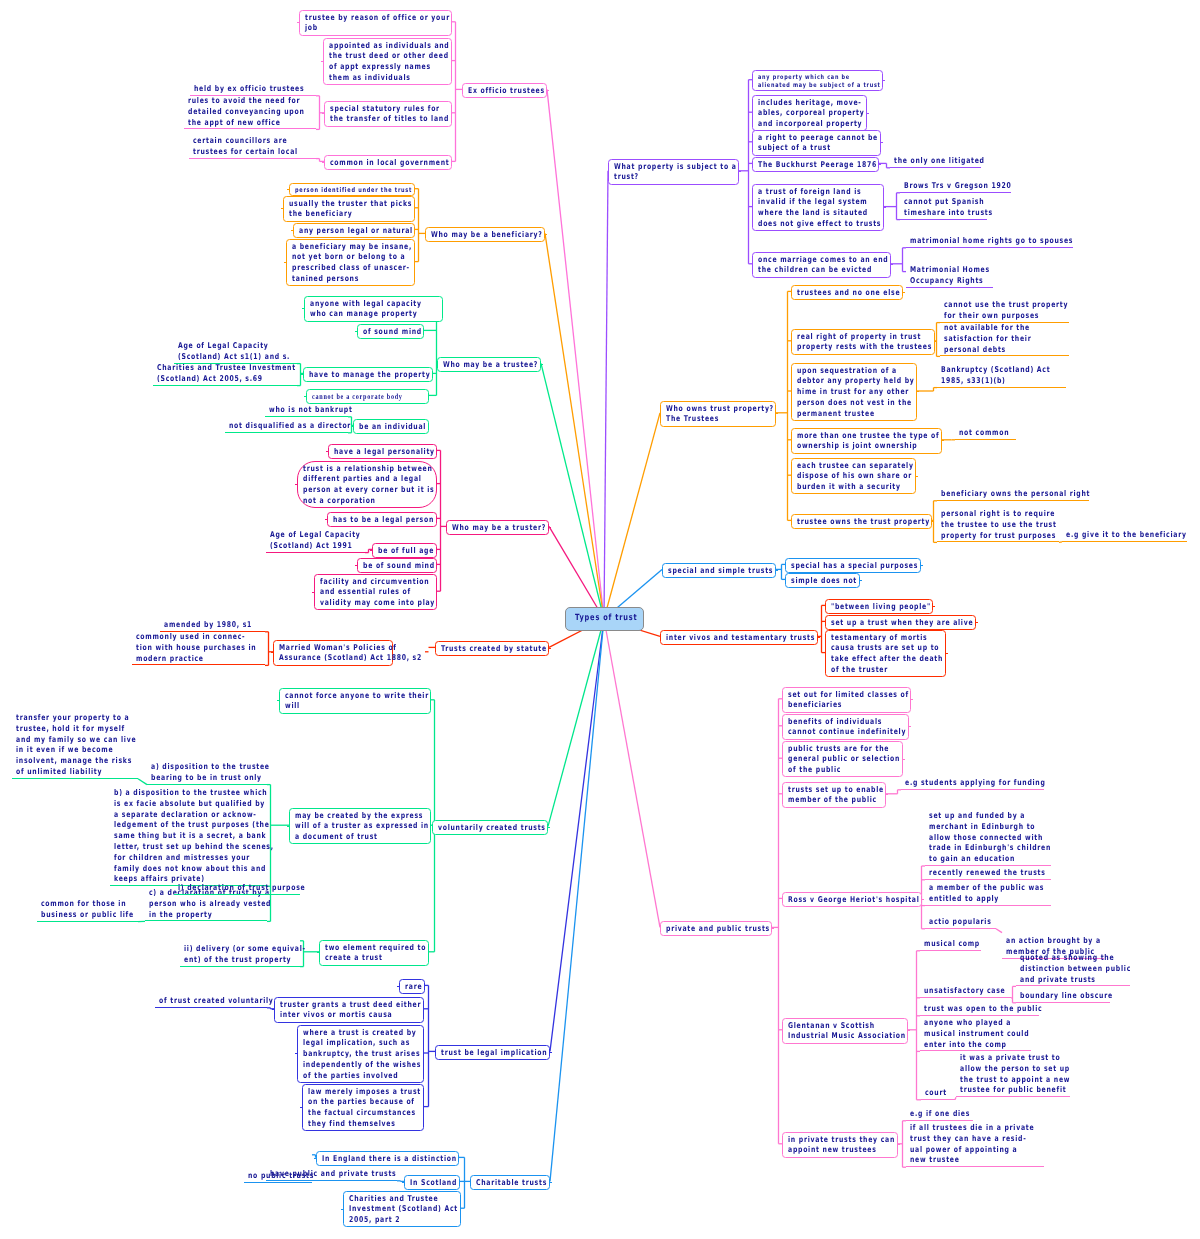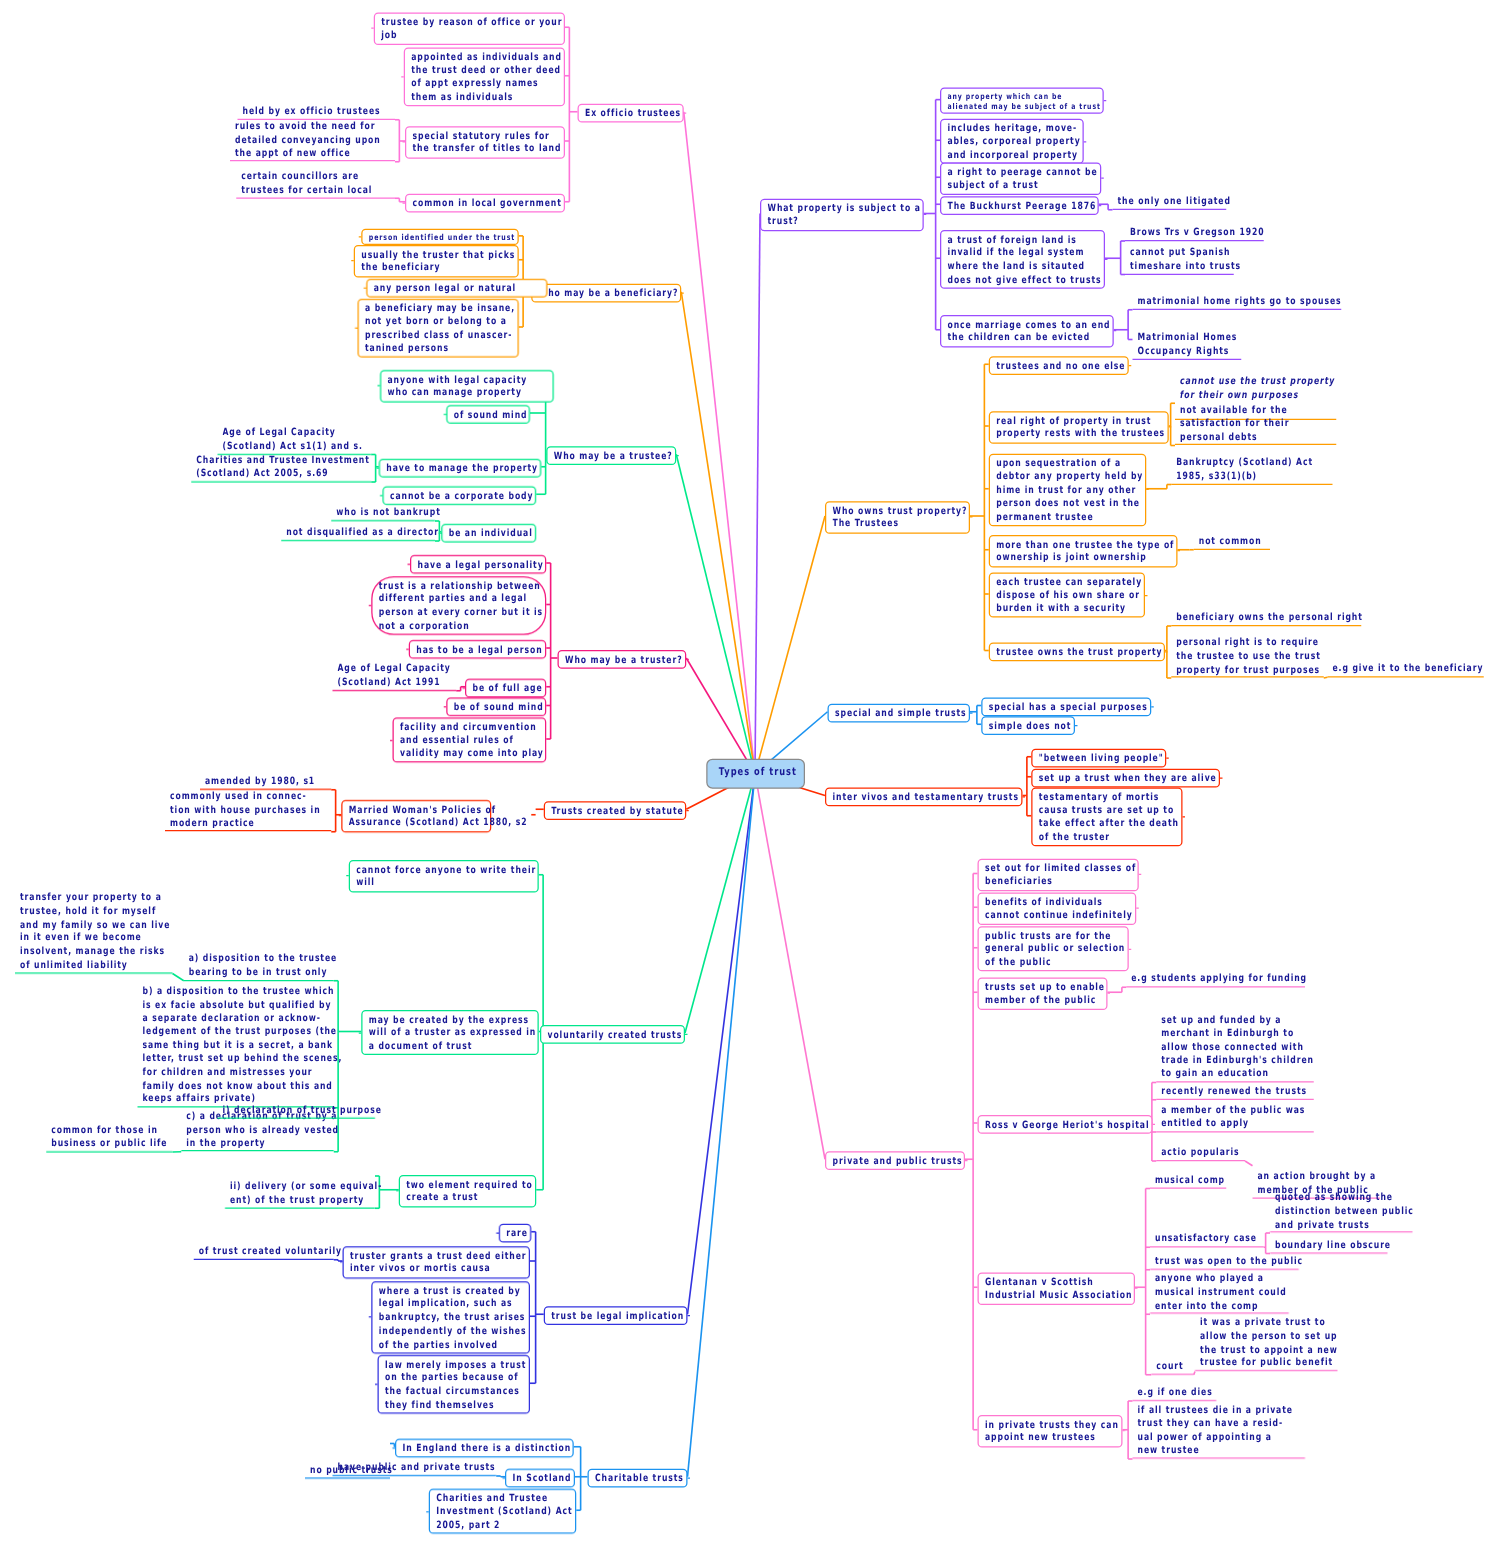--- a/index.html
+++ b/index.html
@@ -262,21 +262,21 @@
     </div>
     <div class="node boxed" style="left: 289px; top: 183px; width: 126px; font-size: 6.5px; line-height: 9.3px; border-color: rgb(255, 157, 0); padding: 1.5px 4px 0.5px 5px;">
       <span class="nub l" style="border-color:#FF9D00"></span>
       <span class="ln">person identified under the trust</span>
     </div>
     <div class="node boxed" style="left: 283px; top: 196px; width: 132px; font-size: 8px; line-height: 10.8px; border-color: rgb(255, 157, 0); padding: 1.5px 4px 0.5px 5px;">
       <span class="nub l" style="border-color:#FF9D00"></span>
       <span class="ln">usually the truster that picks</span>
       <span class="ln">the beneficiary</span>
     </div>
-    <div class="node boxed" style="left: 293px; top: 223px; width: 145px; font-size: 8px; line-height: 10.8px; border-color: rgb(255, 157, 0); padding: 1.5px 4px 0.5px 5px;">
+    <div class="node boxed" style="left: 293px; top: 223px; width: 122px; font-size: 8px; line-height: 10.8px; border-color: rgb(255, 157, 0); padding: 1.5px 4px 0.5px 5px;">
       <span class="nub l" style="border-color:#FF9D00"></span>
       <span class="ln">any person legal or natural</span>
     </div>
     <div class="node boxed" style="left: 286px; top: 239px; width: 129px; font-size: 8px; line-height: 10.8px; border-color: rgb(255, 157, 0); padding: 1.5px 4px 0.5px 5px;">
       <span class="nub l" style="border-color:#FF9D00"></span>
       <span class="ln">a beneficiary may be insane,</span>
       <span class="ln">not yet born or belong to a</span>
       <span class="ln">prescribed class of unascer-</span>
       <span class="ln">tanined persons</span>
     </div>
@@ -300,21 +300,21 @@
     <div class="node plain" style="left: 174px; top: 341px; width: auto; font-size: 8px; line-height: 10.8px; border-color: rgb(0, 233, 138); padding: 0px 0px 1px 4px;">
       <span class="rail" style="width:123px;border-color:#00E98A"></span>
       <span class="ln">Age of Legal Capacity</span>
       <span class="ln">(Scotland) Act s1(1) and s.</span>
     </div>
     <div class="node plain" style="left: 153px; top: 363px; width: auto; font-size: 8px; line-height: 10.8px; border-color: rgb(0, 233, 138); padding: 0px 0px 1px 4px;">
       <span class="rail" style="width:144px;border-color:#00E98A"></span>
       <span class="ln">Charities and Trustee Investment</span>
       <span class="ln">(Scotland) Act 2005, s.69</span>
     </div>
-    <div class="node boxed" style="left: 306px; top: 389px; width: 123px; font-size: 8px; line-height: 10.8px; border-color: rgb(0, 233, 138); padding: 1.5px 4px 0.5px 5px;">
+    <div class="node boxed" style="left: 306px; top: 389px; width: 123px; font-size: 8px; line-height: 10.8px; border-color: rgb(0, 233, 138); padding: 1.5px 4px 0.5px 5px; font-family: Liberation Serif, serif;">
       <span class="nub l" style="border-color:#00E98A"></span>
       <span class="ln">cannot be a corporate body</span>
     </div>
     <div class="node boxed" style="left: 353px; top: 419px; width: 76px; font-size: 8px; line-height: 10.8px; border-color: rgb(0, 233, 138); padding: 1.5px 4px 0.5px 5px;">
       <span class="nub l" style="border-color:#00E98A"></span>
       <span class="ln">be an individual</span>
     </div>
     <div class="node plain" style="left: 265px; top: 405px; width: auto; font-size: 8px; line-height: 10.8px; border-color: rgb(0, 233, 138); padding: 0px 0px 1px 4px;">
       <span class="rail" style="width:83px;border-color:#00E98A"></span>
       <span class="ln">who is not bankrupt</span>
@@ -570,21 +570,21 @@
     </div>
     <div class="node boxed" style="left: 791px; top: 285px; width: 112px; font-size: 8px; line-height: 10.8px; border-color: rgb(255, 157, 0); padding: 1.5px 4px 0.5px 5px;">
       <span class="nub r" style="border-color:#FF9D00"></span>
       <span class="ln">trustees and no one else</span>
     </div>
     <div class="node boxed" style="left: 791px; top: 329px; width: 144px; font-size: 8px; line-height: 10.8px; border-color: rgb(255, 157, 0); padding: 1.5px 4px 0.5px 5px;">
       <span class="nub r" style="border-color:#FF9D00"></span>
       <span class="ln">real right of property in trust</span>
       <span class="ln">property rests with the trustees</span>
     </div>
-    <div class="node plain" style="left: 940px; top: 300px; width: auto; font-size: 8px; line-height: 10.8px; border-color: rgb(255, 157, 0); padding: 0px 0px 14px 4px; font-style: italic;">
+    <div class="node plain" style="left: 940px; top: 300px; width: auto; font-size: 8px; line-height: 10.8px; border-color: rgb(255, 157, 0); padding: 0px 0px 1px 4px;">
       <span class="rail" style="width:129px;border-color:#FF9D00"></span>
       <span class="ln">cannot use the trust property</span>
       <span class="ln">for their own purposes</span>
     </div>
     <div class="node plain" style="left: 940px; top: 323px; width: auto; font-size: 8px; line-height: 10.8px; border-color: rgb(255, 157, 0); padding: 0px 0px 1px 4px;">
       <span class="rail" style="width:129px;border-color:#FF9D00"></span>
       <span class="ln">not available for the</span>
       <span class="ln">satisfaction for their</span>
       <span class="ln">personal debts</span>
     </div>

